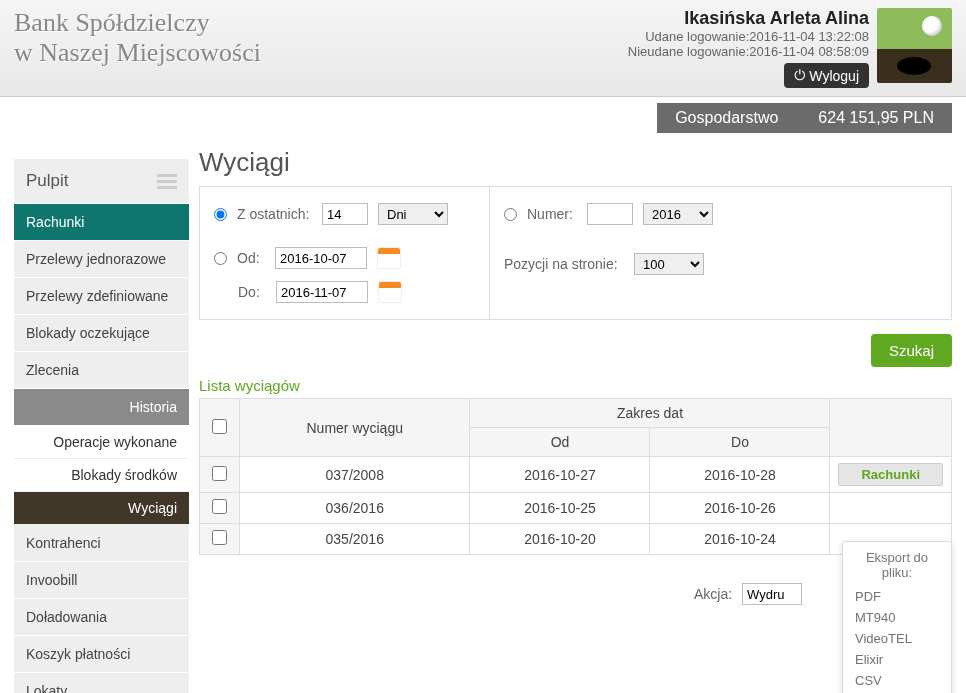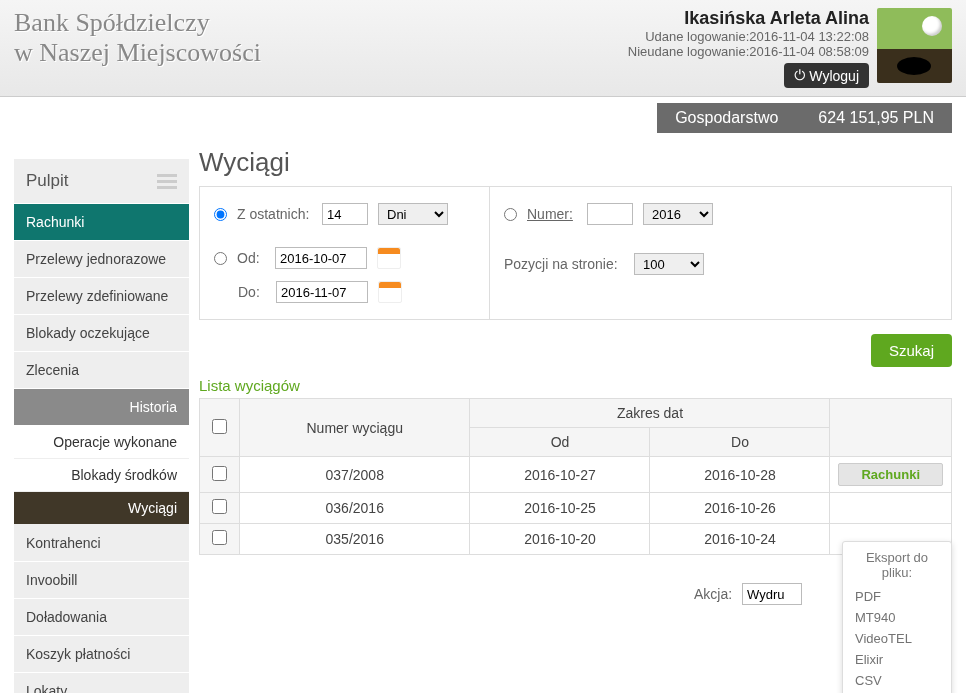--- a/index.html
+++ b/index.html
@@ -131,21 +131,21 @@
         </div>
         <div class="frow" style="padding-left:24px;">
           <label style="min-width:28px;">Do:</label>
           <input type="text" class="w90" value="2016-11-07" style="">
           <span class="cal-icon"></span>
         </div>
       </div>
       <div class="fcol" style="flex:1;">
         <div class="frow">
           <input type="radio" name="r2" style="">
-          <label style="min-width:50px;text-decoration:underline;">Numer:</label>
+          <label style="min-width:50px;">Numer:</label>
           <input type="text" class="w40" value="" style="">
           <select class="w60"><option>2016</option></select>
         </div>
         <div class="frow" style="margin-top:16px;">
           <label style="min-width:120px;">Pozycji na stronie:</label>
           <select class="w60"><option>100</option></select>
         </div>
       </div>
     </div>
 

